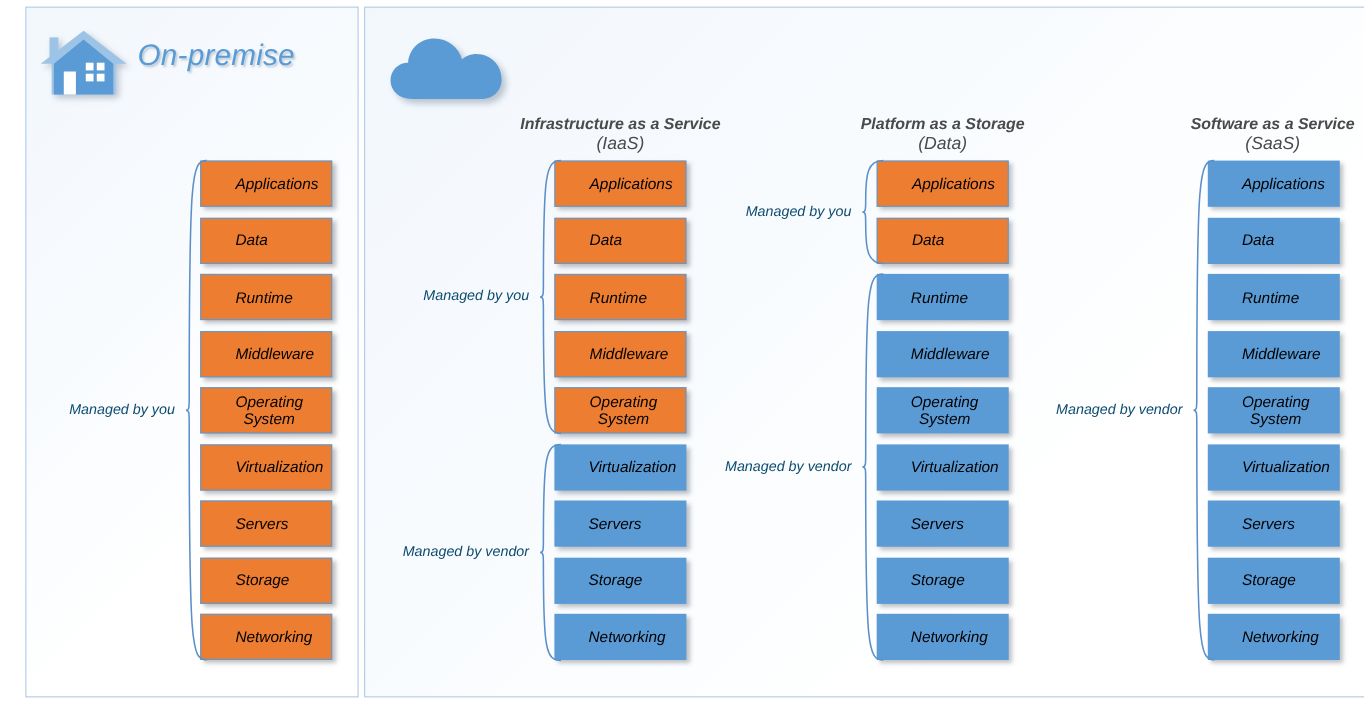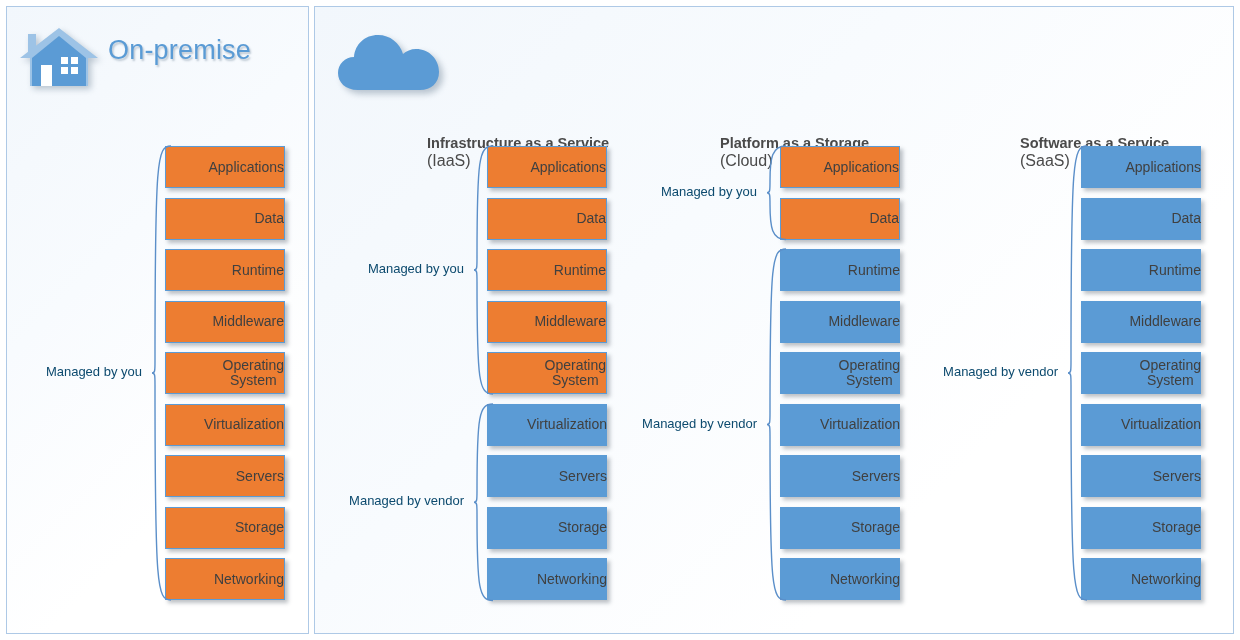--- a/index.html
+++ b/index.html
@@ -10,23 +10,24 @@
   body {
     width: 1240px;
     height: 640px;
     font-family: "Liberation Sans", sans-serif;
     overflow: hidden;
     position: relative;
   }
 
   #stage {
     position: absolute;
-    left: 0; top: 0;
+    left: 17px; top: 0;
     width: 1171px;
     height: 640px;
+    font-style: italic;
   }
 
   
   .panel {
     position: absolute;
     border: 1px solid #aec9e6;
     background: linear-gradient(135deg, #f2f7fc 0%, #f8fbfe 38%, #ffffff 72%, #ffffff 100%);
     box-sizing: border-box;
   }
   #panel-onprem {
@@ -63,26 +64,25 @@
     position: absolute;
     left: 336px; top: 30px;
     width: 112px; height: 66px;
     filter: drop-shadow(4px 4px 3px rgba(110,130,150,0.45));
   }
 
   
   .col-header {
     position: absolute;
     width: 240px;
-    text-align: left;
+    text-align: center;
     color: #4a4a4a;
     font-size: 14.5px;
     line-height: 18px;
     font-weight: bold;
-    margin-top: 30px;
   }
   .col-header .sub {
     font-weight: normal;
     font-size: 16px;
     display: block;
   }
   #header-iaas { left: 427px; top: 104px; }
   #header-paas { left: 720px; top: 104px; }
   #header-saas { left: 1020px; top: 104px; }
 
@@ -96,23 +96,23 @@
   #stack-paas   { left: 780px; top: 146px; }
   #stack-saas   { left: 1081px; top: 146px; }
 
   .layer-box {
     position: relative;
     box-sizing: border-box;
     height: 42px;
     margin-bottom: 9.5px;
     display: flex;
     align-items: center;
-    justify-content: flex-end;
+    justify-content: flex-start;
     text-align: center;
-    color: #404040;
+    color: #000000;
     font-size: 14px;
     line-height: 15px;
     box-shadow: 3px 3px 4px rgba(90,100,110,0.40);
     padding-left: 31px;
   }
   .layer-box.two-line { line-height: 15.5px; }
 
   .layer-box.orange {
     background: #ed7d31;
     border: 1.6px solid #5b9bd5;
@@ -168,21 +168,21 @@
              C103,53 95,60 84,60 Z" fill="#5b9bd5"></path>
   </svg>
 
 
   <div class="col-header" id="header-iaas">
     <span>Infrastructure as a Service</span>
     <span class="sub">(IaaS)</span>
   </div>
   <div class="col-header" id="header-paas">
     <span>Platform as a Storage</span>
-    <span class="sub">(Cloud)</span>
+    <span class="sub">(Data)</span>
   </div>
   <div class="col-header" id="header-saas">
     <span>Software as a Service</span>
     <span class="sub">(SaaS)</span>
   </div>
 
   <div class="stack" id="stack-onprem">
       <div class="layer-box orange">
         <span>Applications</span>
       </div>

